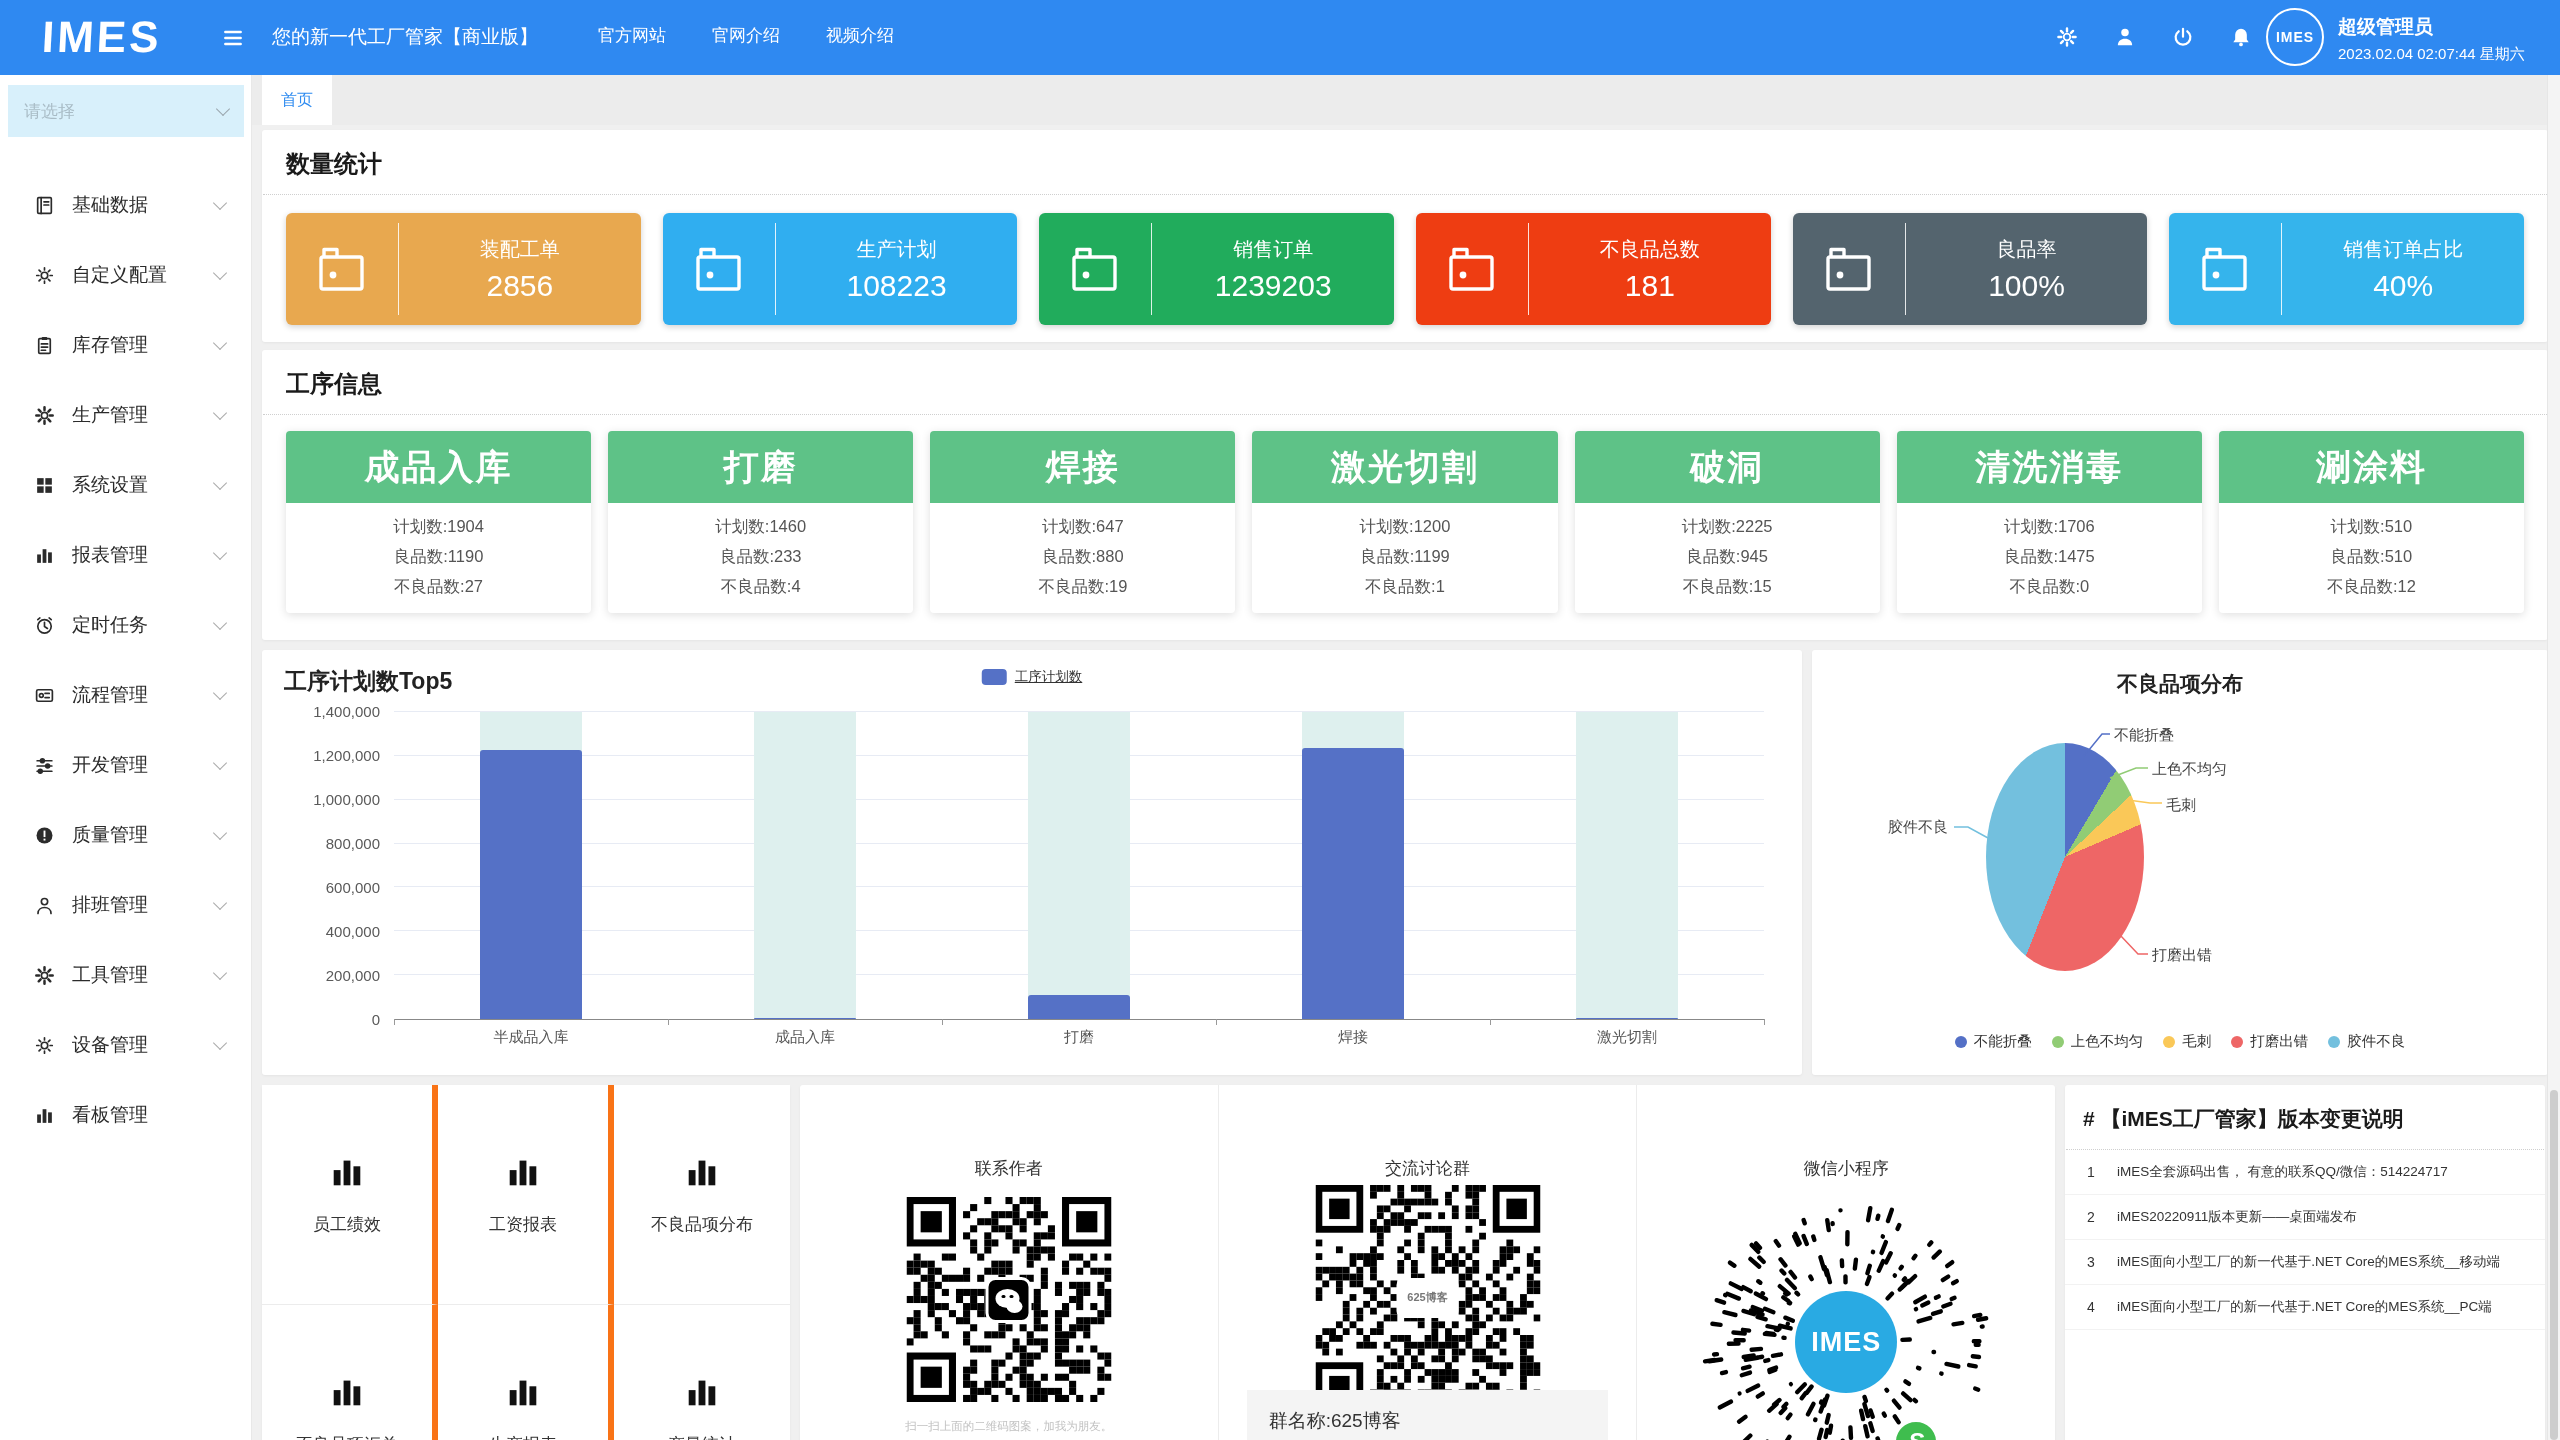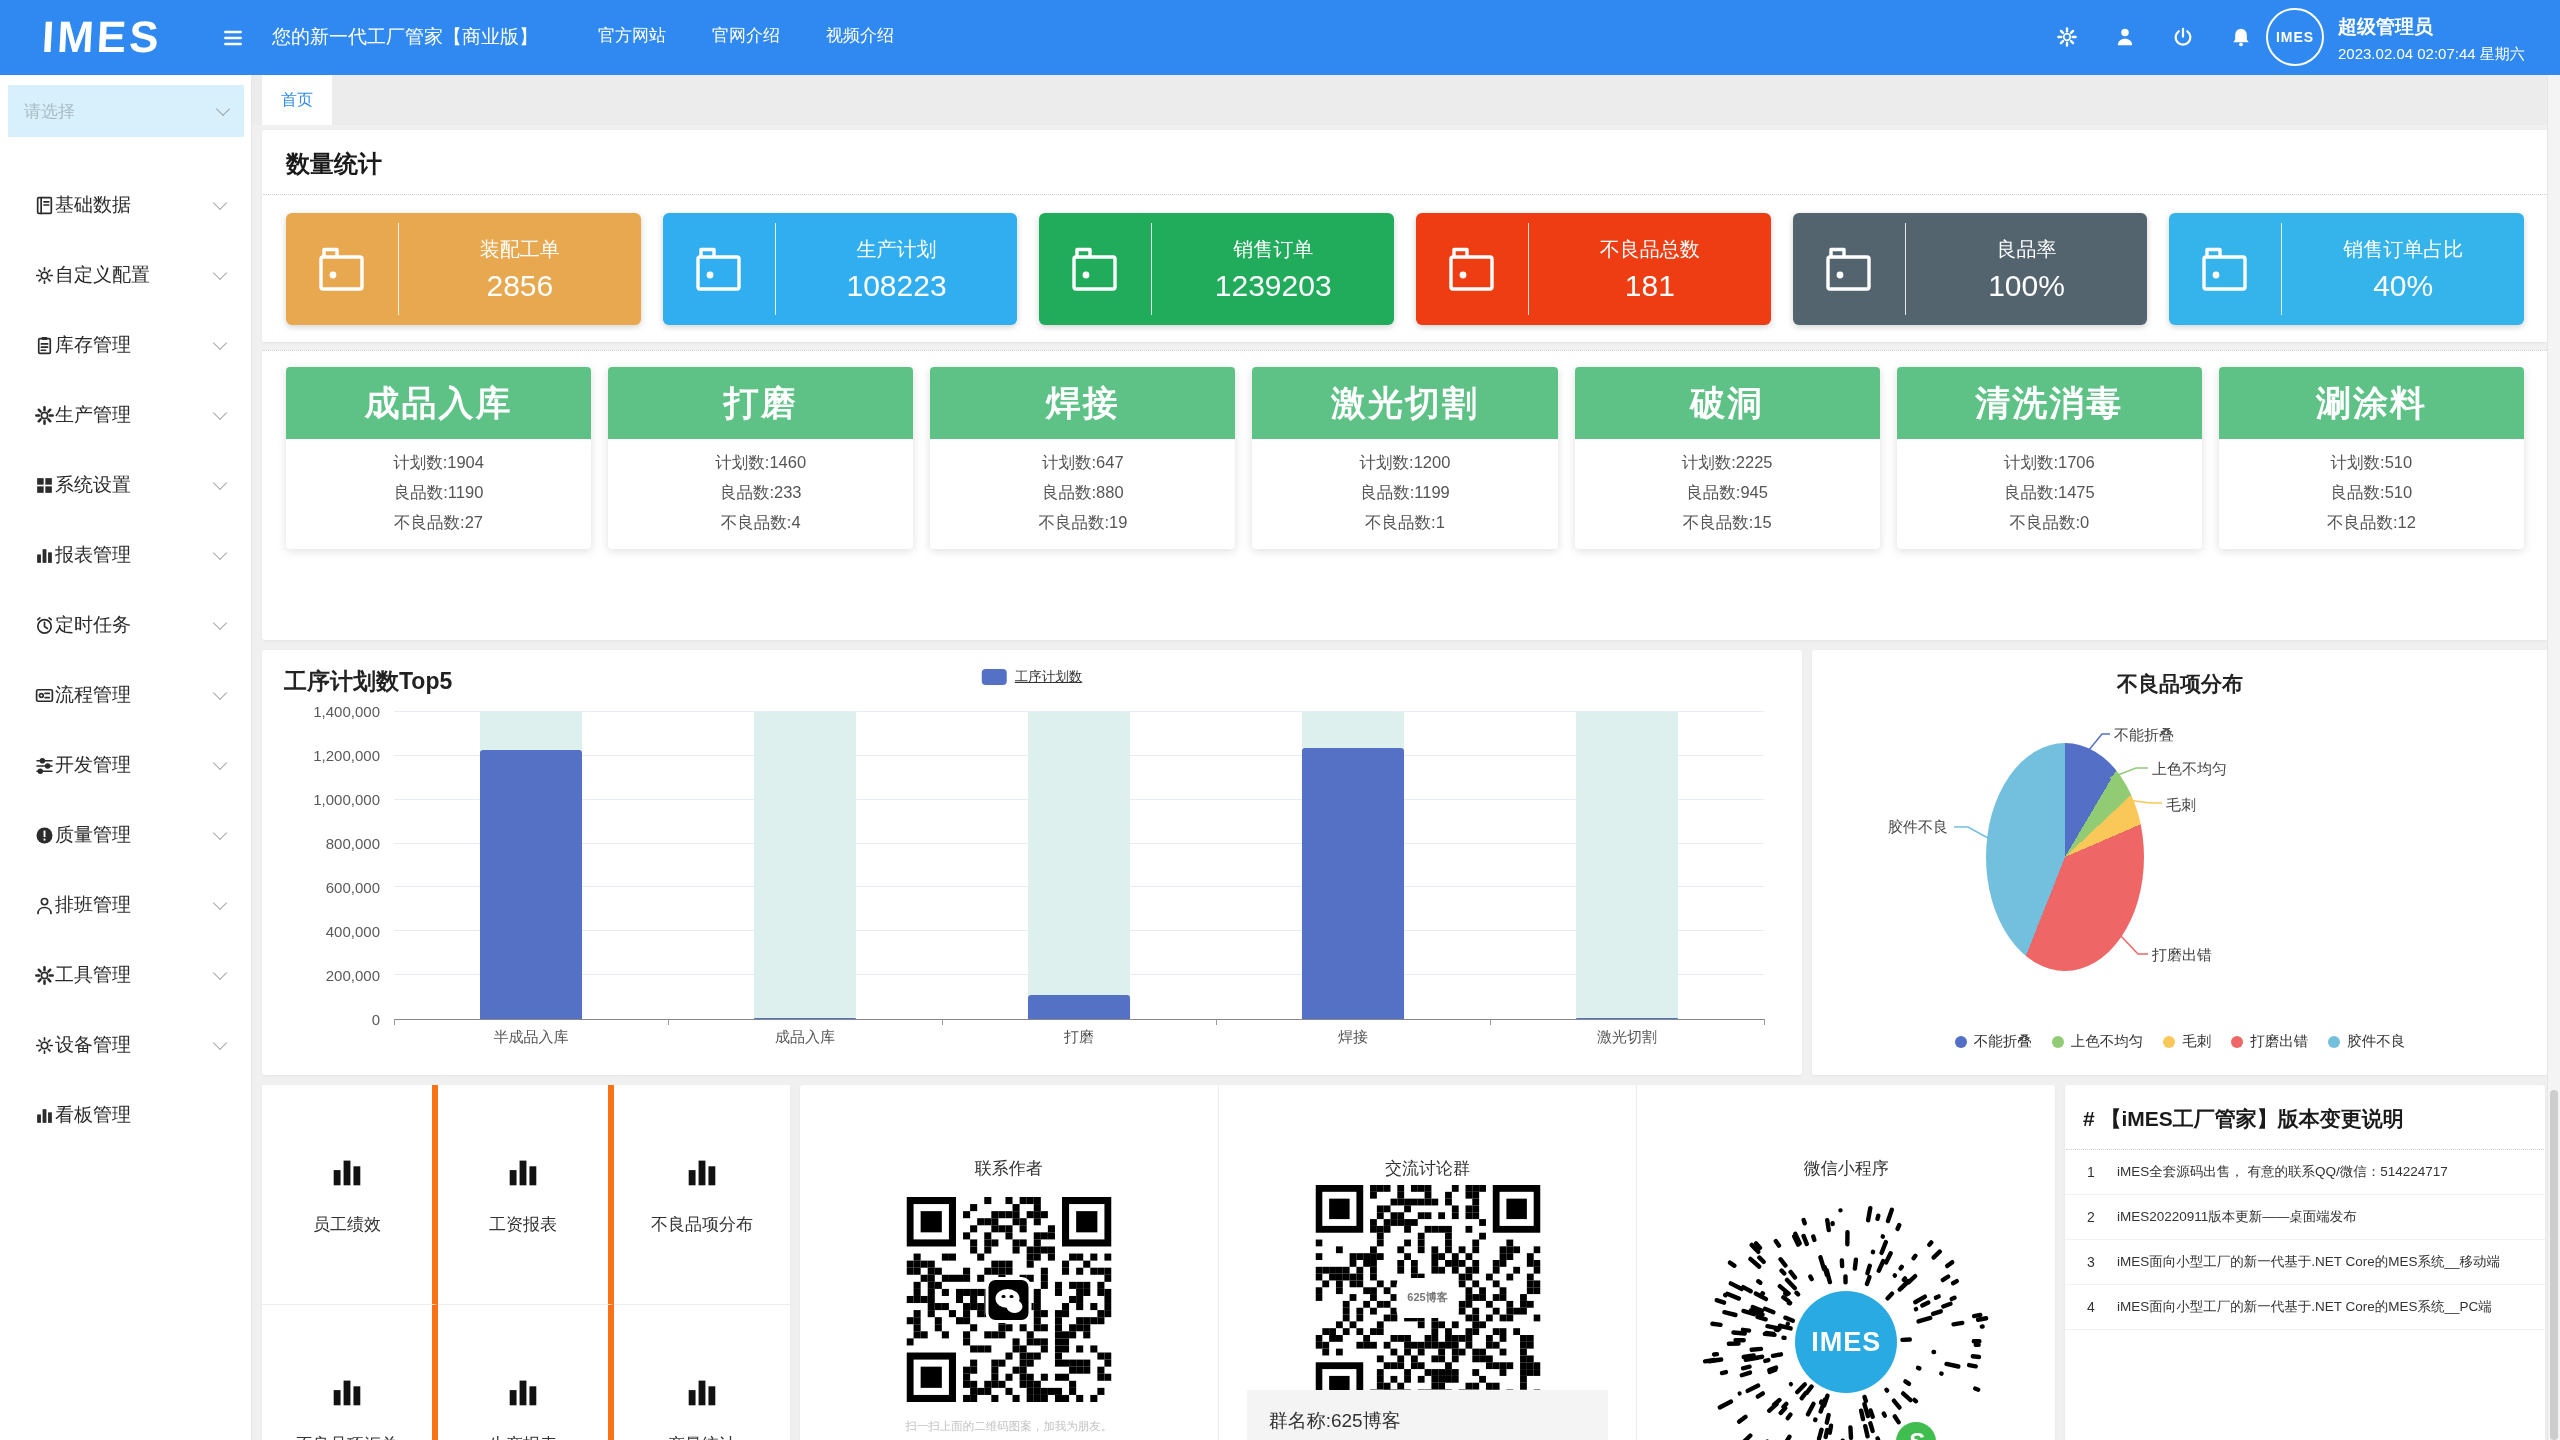--- a/index.html
+++ b/index.html
@@ -23,21 +23,21 @@
   #user-time { font-size:15px; margin-top:5px; }
 
   
   #sidebar { position:absolute; left:0; top:75px; width:252px; bottom:0; background:#fff; border-right:1px solid #e8e8e8; z-index:4; }
   #side-select { position:absolute; left:8px; top:10px; width:236px; height:52px; background:#d8f0fb; border-radius:0; display:flex; align-items:center; padding:0 16px; cursor:pointer; }
   #side-select .ph { color:#a9bcc6; font-size:17px; flex:1; }
   .chev { width:10px; height:10px; border-right:1.8px solid #9aa6ad; border-bottom:1.8px solid #9aa6ad; transform:rotate(45deg); margin-top:-4px; }
   #side-menu { position:absolute; left:0; top:95px; right:0; }
   .mitem { height:70px; display:flex; align-items:center; padding:0 26px 0 34px; cursor:pointer; }
   .mitem .micon { width:21px; height:21px; color:#2b2b2b; }
-  .mitem .mlabel { font-size:19px; color:#2b2b2b; flex:1; }
+  .mitem .mlabel { font-size:19px; color:#2b2b2b; margin-left:17px; flex:1; }
   .mitem .chev { border-color:#aaa; }
 
   
   #tabstrip { position:absolute; left:252px; top:75px; right:0; height:50px; background:#ececec; z-index:3; }
   #tab-home { position:absolute; left:10px; top:0; width:70px; height:50px; background:#fff; color:#2e8bf0; font-size:16px; display:flex; align-items:center; justify-content:center; cursor:pointer; }
 
   
   .panel { position:absolute; background:#fff; border-radius:3px; box-shadow:0 1px 3px rgba(0,0,0,.05); }
   .panel-title { font-size:24px; font-weight:700; color:#1a1a1a; padding:18px 24px 14px; }
   .dotted { border-bottom:1px dotted #cfcfcf; margin:0 1px; }
@@ -450,20 +450,21 @@
         <div class="sdiv"></div>
         <div class="stxt">
           <div class="slabel">销售订单占比</div>
           <div class="svalue">40%</div>
         </div>
       </div>
     </div>
 </div>
 
 <div class="panel" id="panel-proc">
+  <div class="panel-title">工序信息</div>
   <div class="dotted"></div>
   <div id="proc-cards">
       <div class="pcard">
         <div class="phead" style="background: rgb(94, 194, 135);">成品入库</div>
         <div class="pbody">
           <div>计划数:1904</div>
           <div>良品数:1190</div>
           <div>不良品数:27</div>
         </div>
       </div>

